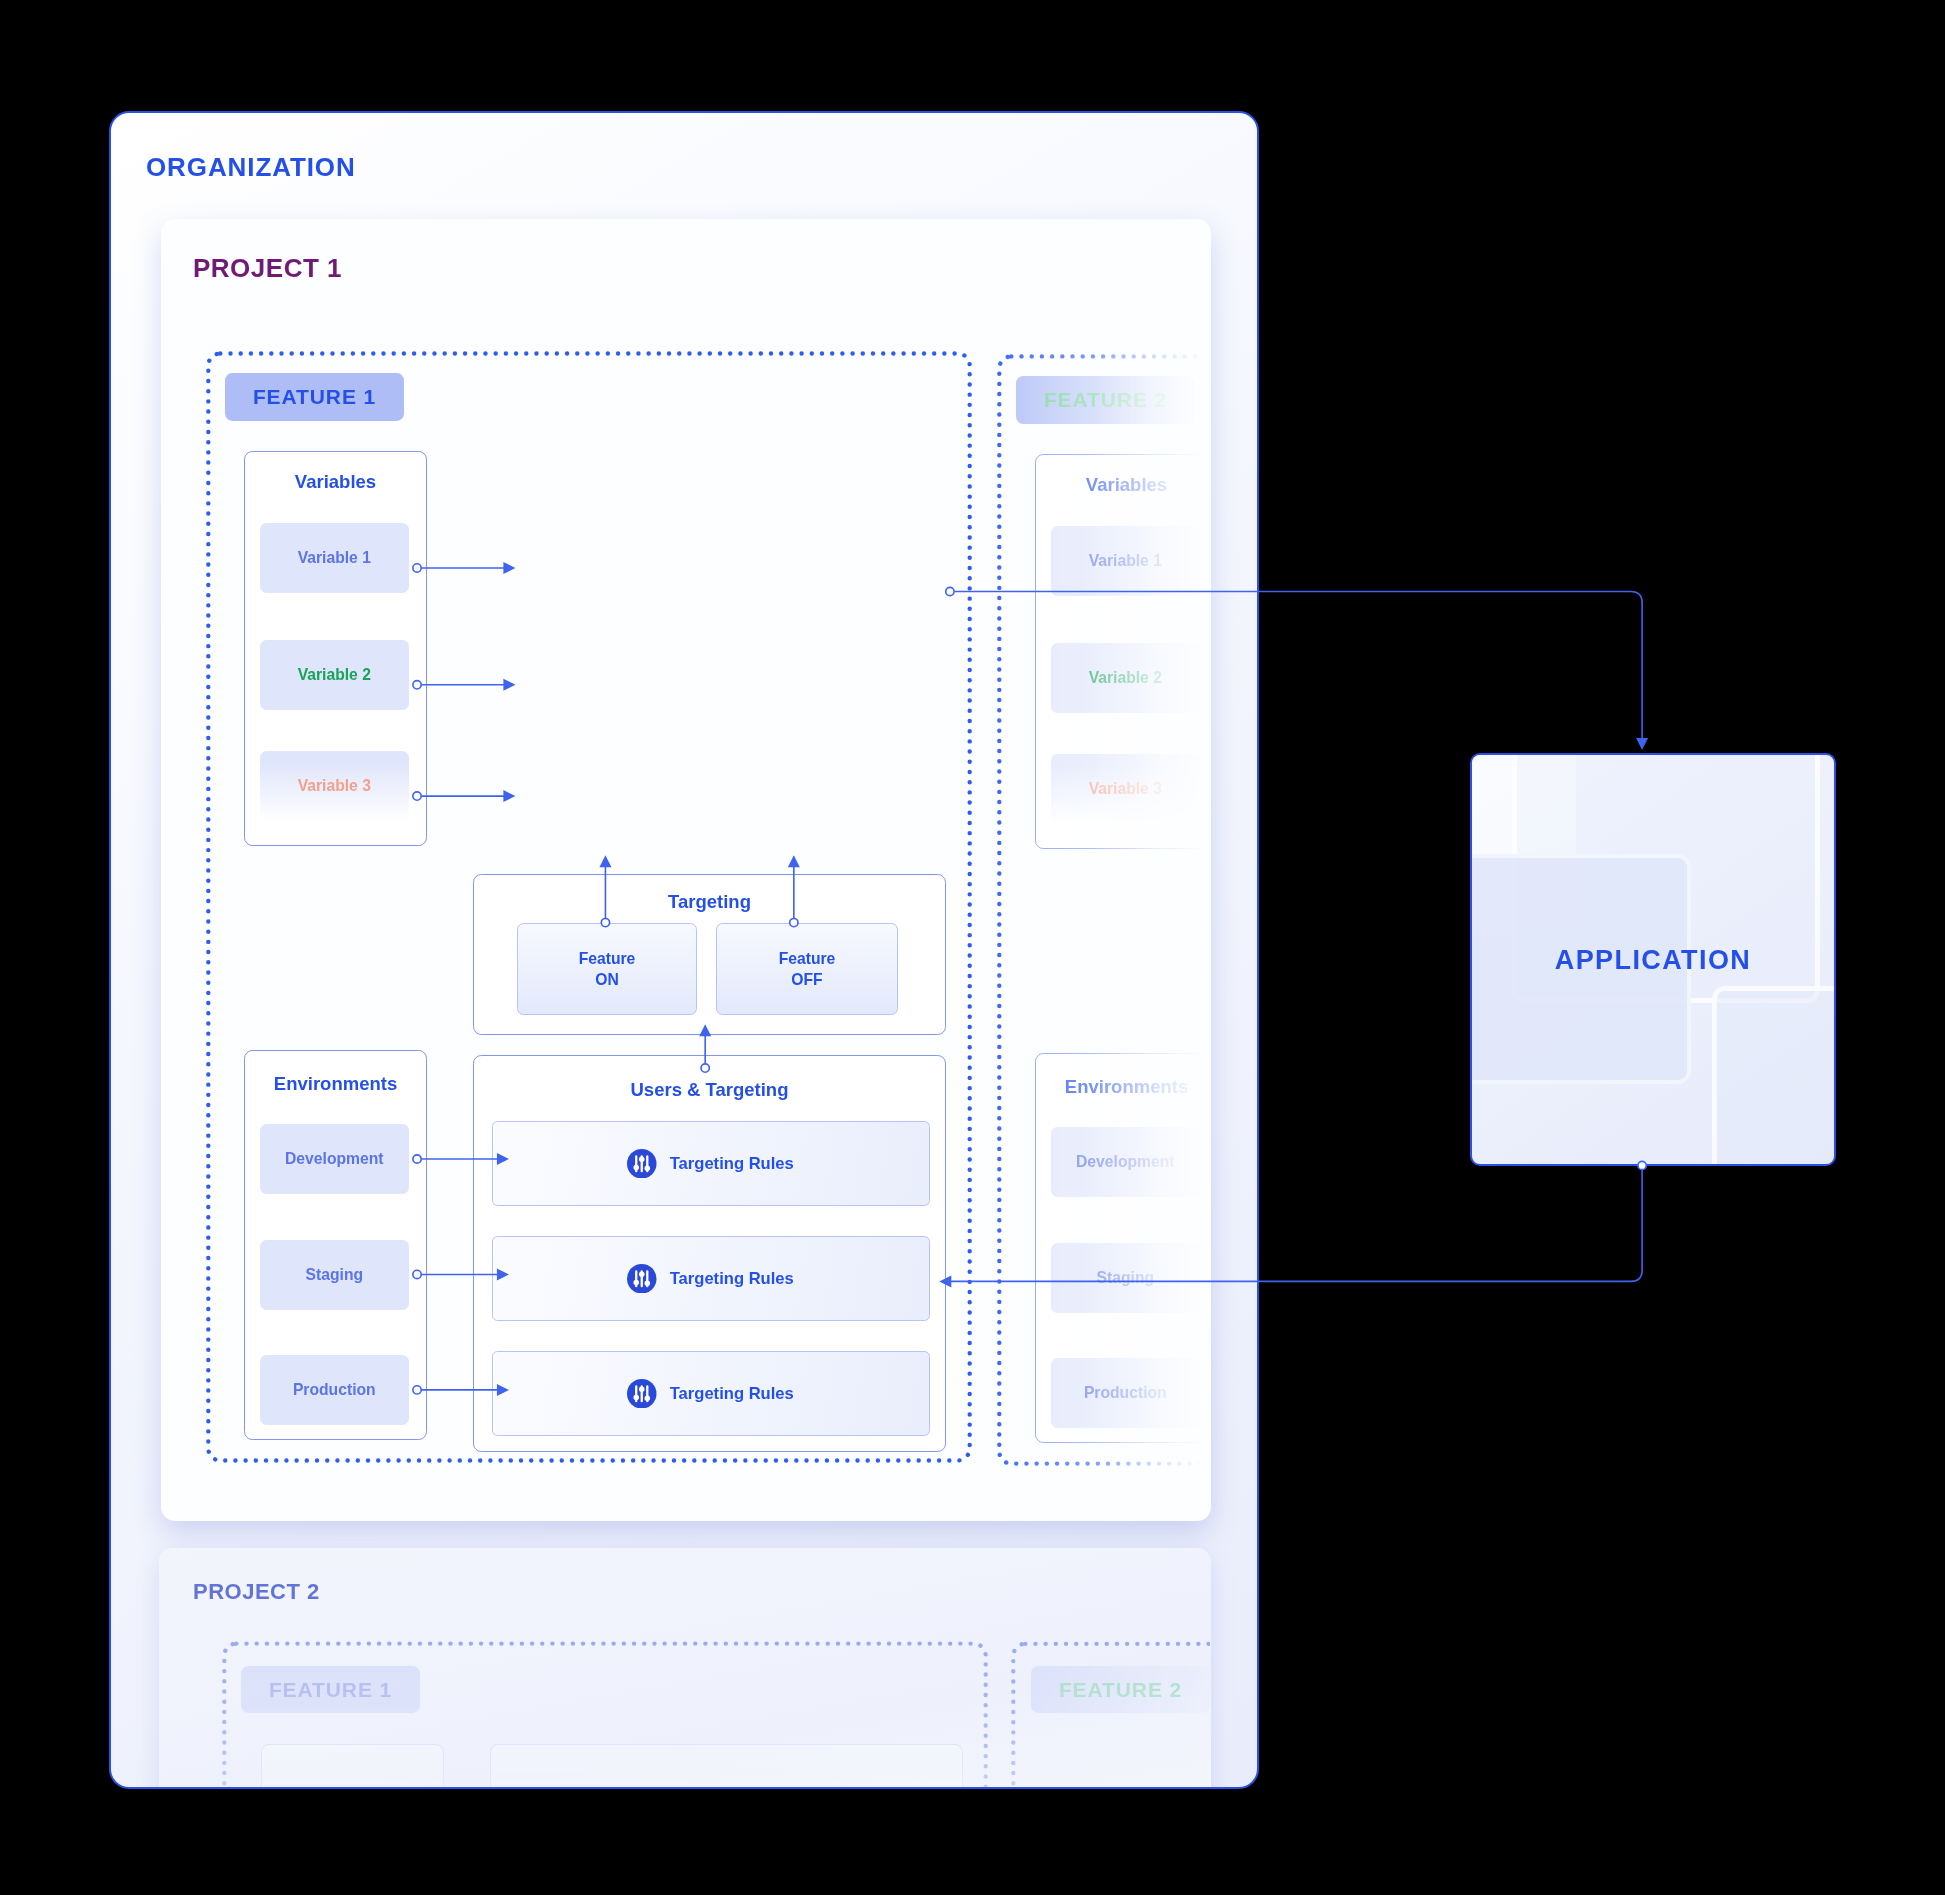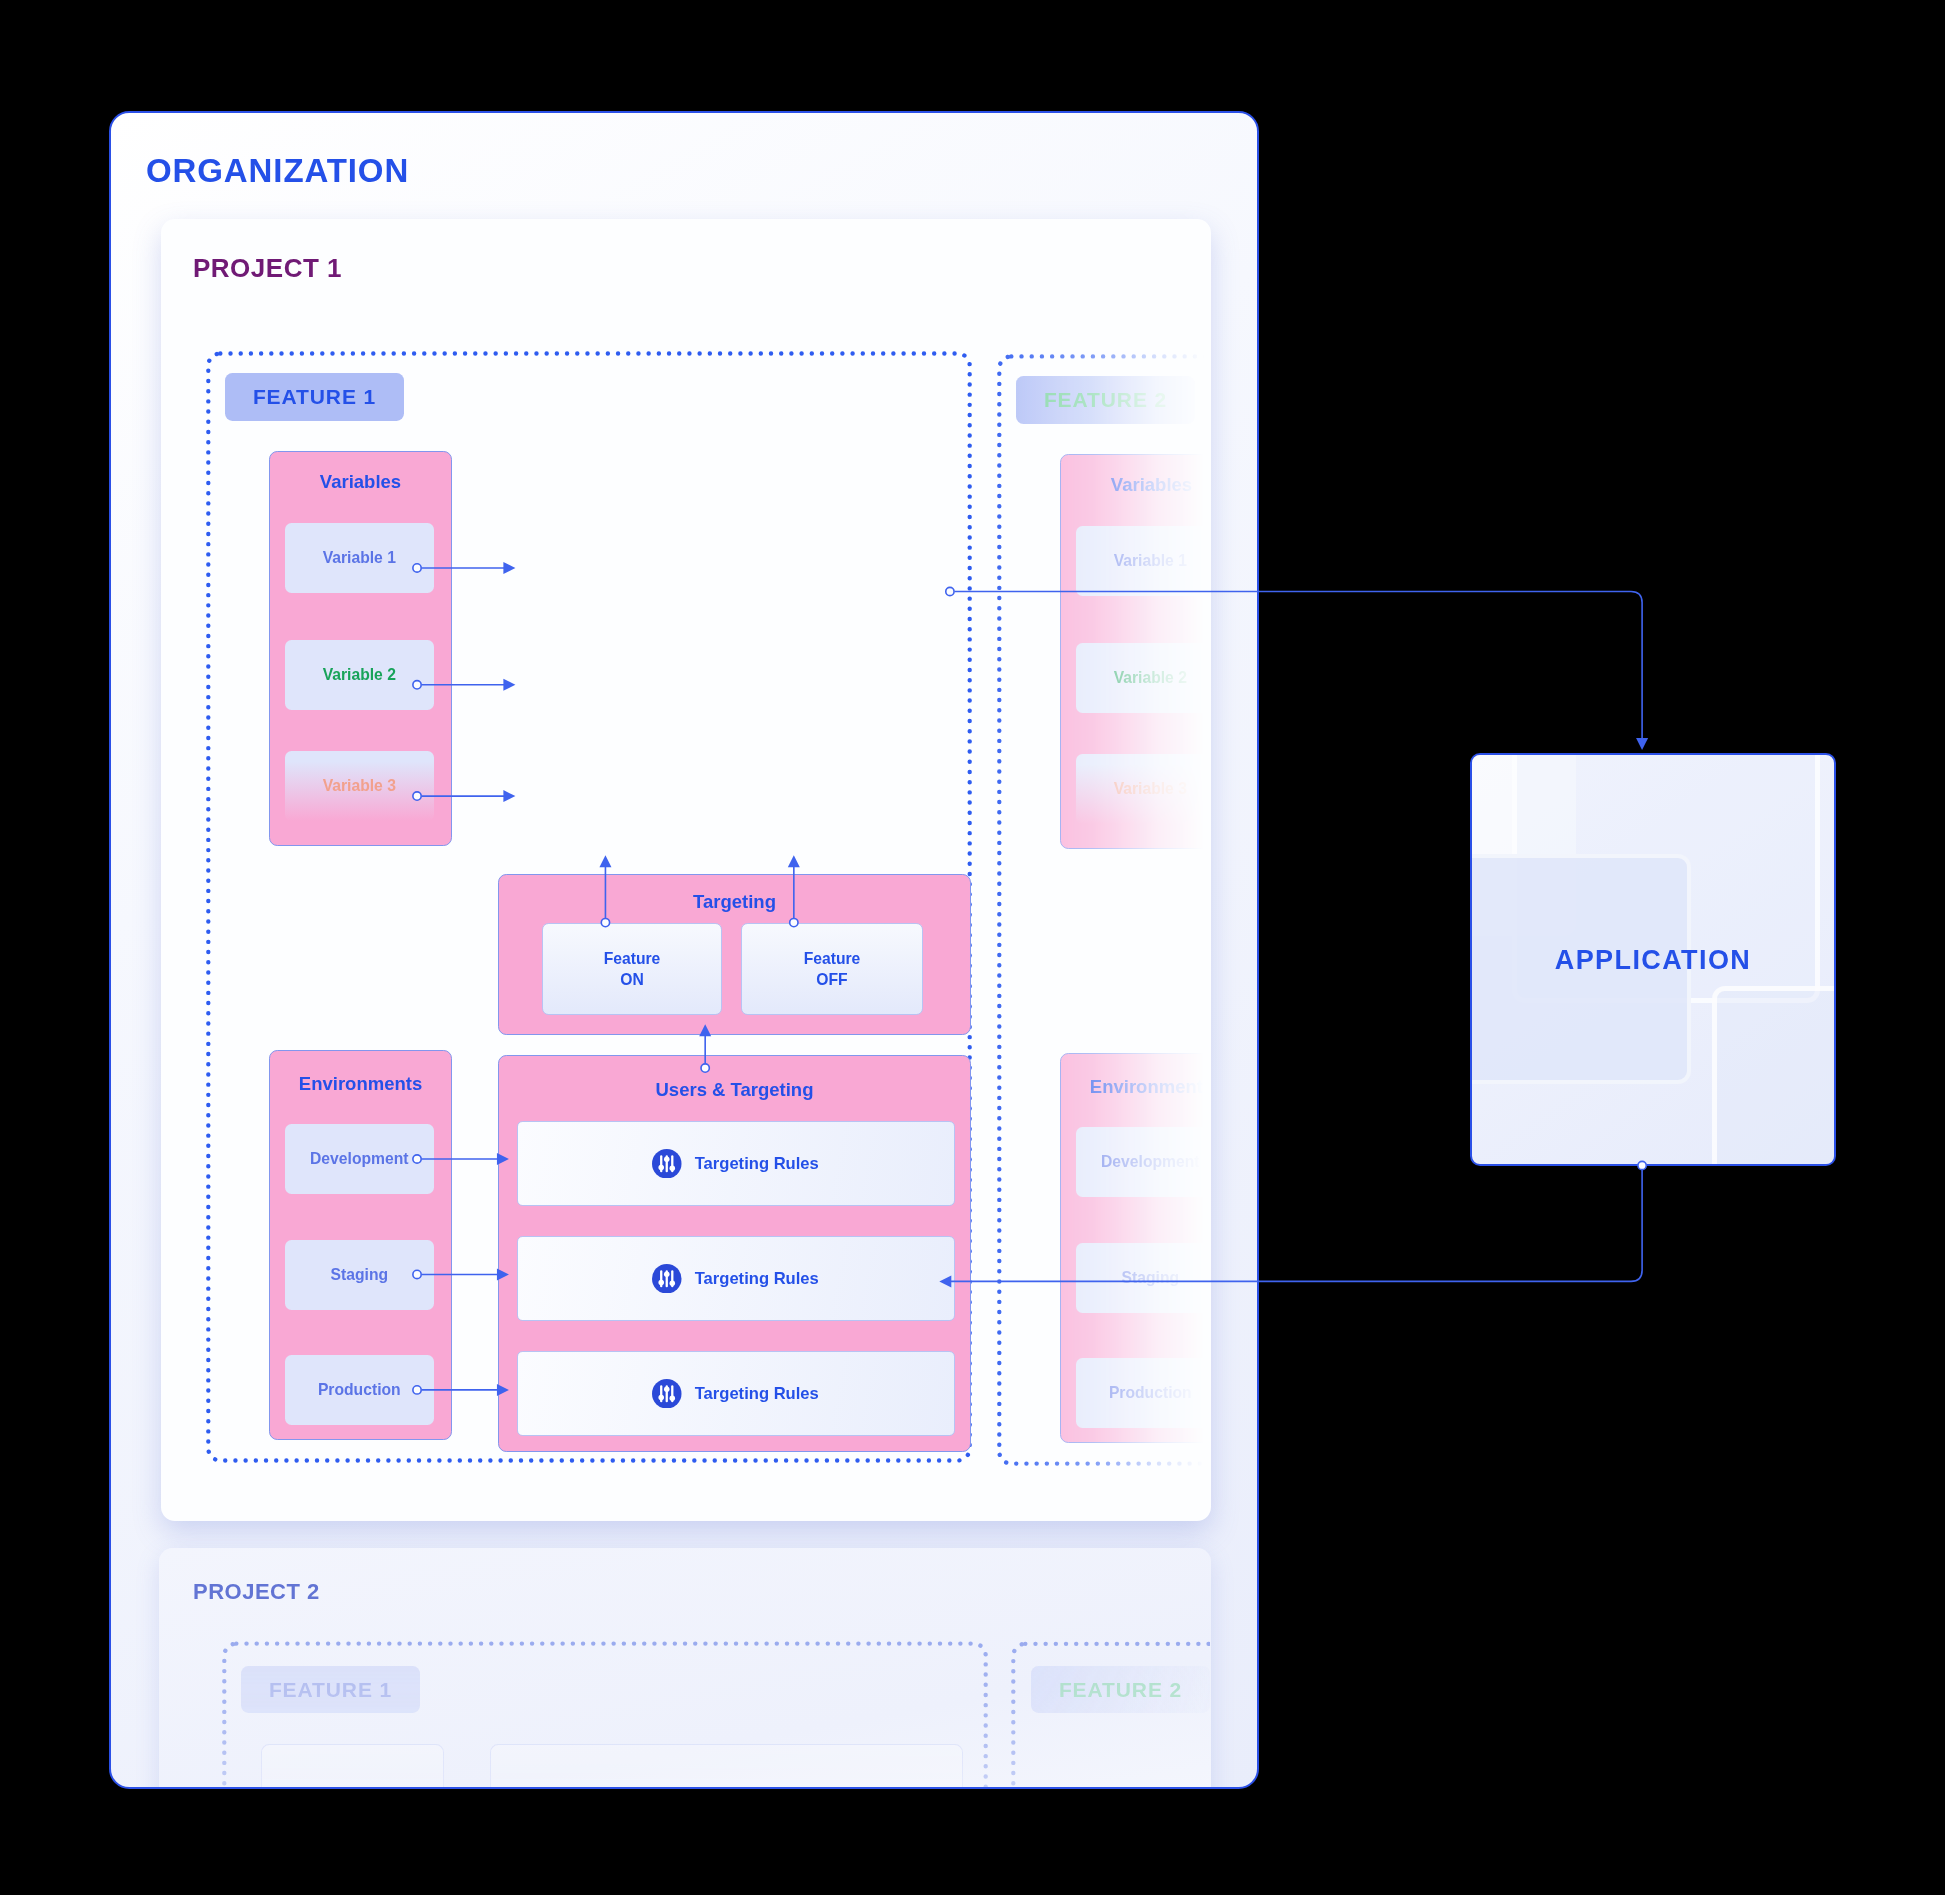--- a/index.html
+++ b/index.html
@@ -3,35 +3,35 @@
 <meta charset="utf-8">
 <style>
   html,body{margin:0;padding:0;background:#000;}
   .canvas{position:relative;width:1946px;height:1896px;background:#000;overflow:hidden;
           font-family:"Liberation Sans", sans-serif;}
   .abs{position:absolute;}
 
   
   .org{left:109px;top:111px;width:1146px;height:1674px;border:2.3px solid #2b50e7;border-radius:20.3px;
        background:linear-gradient(150deg,#ffffff 0%,#f6f8fe 35%,#e9edfb 100%);overflow:hidden;}
-  .org-title{left:35px;top:39px;font-size:33px;font-weight:800;letter-spacing:0.9px;color:#2450e8;}
+  .org-title{left:35px;top:39px;font-size:26px;font-weight:800;letter-spacing:0.9px;color:#2450e8;}
 
   
   .p1{left:50px;top:106px;width:1050px;height:1302px;background:#fdfeff;border-radius:14px;
       box-shadow:0 11px 28px rgba(90,110,210,.25);overflow:hidden;}
   .p1-title{left:32px;top:34px;font-size:26px;font-weight:800;letter-spacing:0.5px;color:#701a75;}
   .p2{left:48px;top:1435px;width:1052px;height:351px;border-radius:14px;
       background:linear-gradient(170deg,#f3f5fd 0%,#eef1fc 55%,#f9fafe 100%);
       box-shadow:0 8.3px 23px rgba(90,110,210,.18);overflow:hidden;}
   .p2-title{left:34px;top:30.5px;font-size:22px;font-weight:700;letter-spacing:0.5px;color:#6274d4;}
 
   
   .badge{width:179px;height:48px;border-radius:7.4px;background:#aebdf6;display:flex;align-items:center;
          justify-content:center;font-size:21px;font-weight:800;letter-spacing:0.9px;color:#2450e8;}
-  .panel{background:#f9a8d4;border:0.9px solid #8296ee;border-radius:8.3px;margin-left:25px;}
+  .panel{background:#ffffff;border:0.9px solid #8296ee;border-radius:8.3px;}
   .panel-title{position:absolute;left:0;width:100%;text-align:center;font-size:18.5px;font-weight:700;color:#2450e8;}
   .chip{position:absolute;left:14.8px;width:149px;height:70px;border-radius:6.5px;background:#dfe5fb;
         display:flex;align-items:center;justify-content:center;font-size:15.7px;font-weight:700;color:#5b74e6;}
   .tile{position:absolute;width:180px;height:70px;border-radius:5.5px;background:#e2e8fc;}
   .fadeout{background:linear-gradient(180deg,#dfe5fb 15%,rgba(223,229,251,0) 100%);}
   .tilefade{background:linear-gradient(180deg,#e2e8fc 10%,rgba(226,232,252,0) 100%);}
   .vcard{position:absolute;width:178px;height:90px;border:1.4px solid #b7c3f4;border-radius:6.5px;
          background:linear-gradient(180deg,#f7f9fe 0%,#e3e9fb 100%);display:flex;flex-direction:column;
          align-items:center;justify-content:center;font-size:15.7px;font-weight:700;color:#2450e8;line-height:1.35;}
   .trow{position:absolute;left:17.5px;width:436px;height:83px;border:0.9px solid #b7c3f4;border-radius:5.5px;

